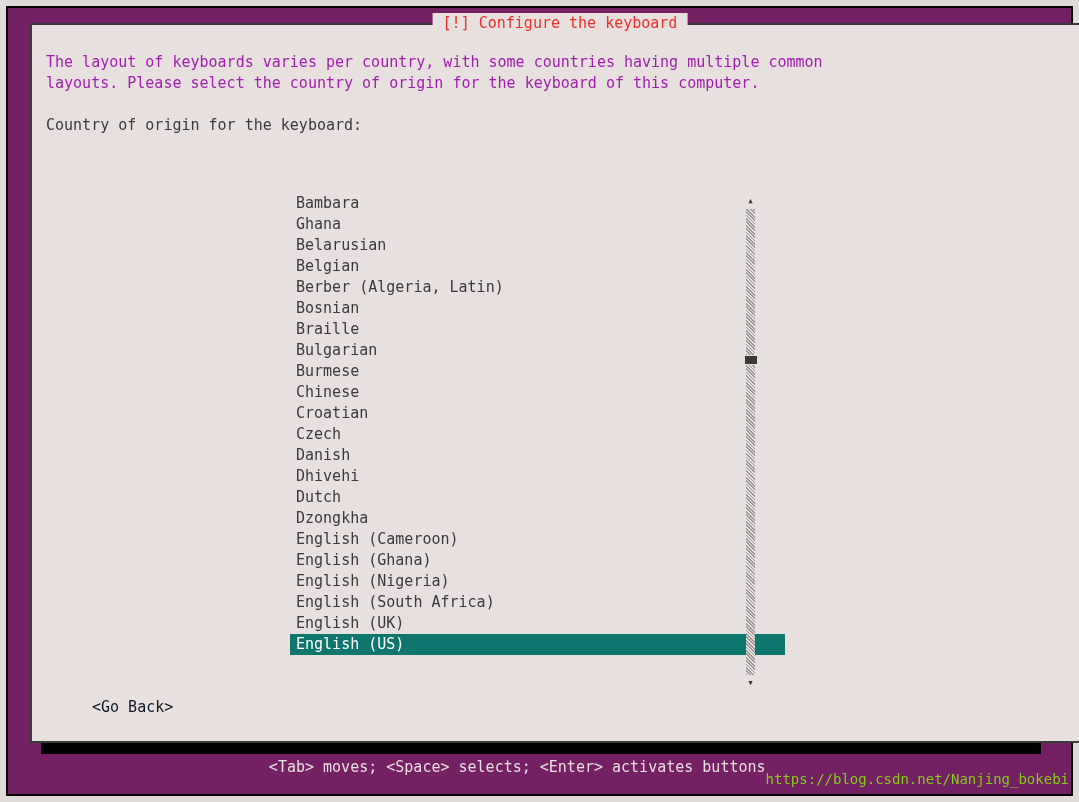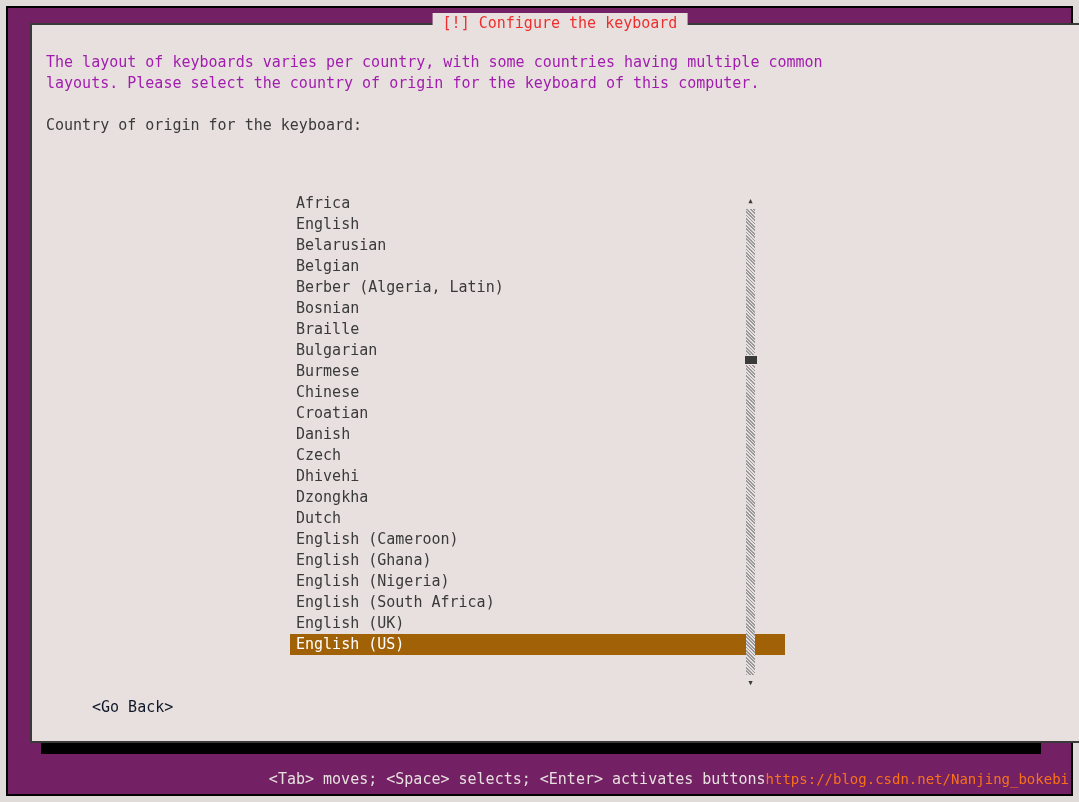--- a/index.html
+++ b/index.html
@@ -61,21 +61,21 @@
       left: 258px;
       width: 495px;
     }
     .list-item {
       color: #3a3a3a;
       padding: 0 6px;
       white-space: nowrap;
       cursor: pointer;
     }
     .list-item.selected {
-      background: #a16207;
+      background: #0f766e;
       color: #ffffff;
     }
     .scrollbar {
       position: absolute;
       top: 168px;
       left: 714px;
       width: 9px;
     }
     .sb-arrow {
       font-size: 11px;
@@ -116,57 +116,58 @@
     .hint-bar {
       position: absolute;
       left: 0; right: 0; bottom: 4px;
       color: #e7e0de;
       display: flex;
       justify-content: flex-end;
       padding: 0 2px 0 2px;
       font-size: 15px;
     }
     .hint-right {
-      color: #f97316;
+      color: #84cc16;
       font-size: 14px;
+      margin-top: 12px;
     }
   </style>
 </head>
 <body>
 
 <div class="outer-frame">
   <div class="content-area">
     <div class="shadow"></div>
     <div class="dialog">
 
       <div class="title-box">
         <span>[!] Configure the keyboard</span>
       </div>
 
       <div class="desc">The layout of keyboards varies per country, with some countries having multiple common
 layouts. Please select the country of origin for the keyboard of this computer.</div>
       <div class="prompt">Country of origin for the keyboard:</div>
 
       <div class="list-wrap" id="country-list">
-          <div class="list-item">Africa</div>
-          <div class="list-item">English</div>
+          <div class="list-item">Bambara</div>
+          <div class="list-item">Ghana</div>
           <div class="list-item">Belarusian</div>
           <div class="list-item">Belgian</div>
           <div class="list-item">Berber (Algeria, Latin)</div>
           <div class="list-item">Bosnian</div>
           <div class="list-item">Braille</div>
           <div class="list-item">Bulgarian</div>
           <div class="list-item">Burmese</div>
           <div class="list-item">Chinese</div>
           <div class="list-item">Croatian</div>
+          <div class="list-item">Czech</div>
           <div class="list-item">Danish</div>
-          <div class="list-item">Czech</div>
           <div class="list-item">Dhivehi</div>
+          <div class="list-item">Dutch</div>
           <div class="list-item">Dzongkha</div>
-          <div class="list-item">Dutch</div>
           <div class="list-item">English (Cameroon)</div>
           <div class="list-item">English (Ghana)</div>
           <div class="list-item">English (Nigeria)</div>
           <div class="list-item">English (South Africa)</div>
           <div class="list-item">English (UK)</div>
           <div class="list-item selected">English (US)</div>
         </div>
 
       <div class="scrollbar">
         <div class="sb-arrow">▴</div>

